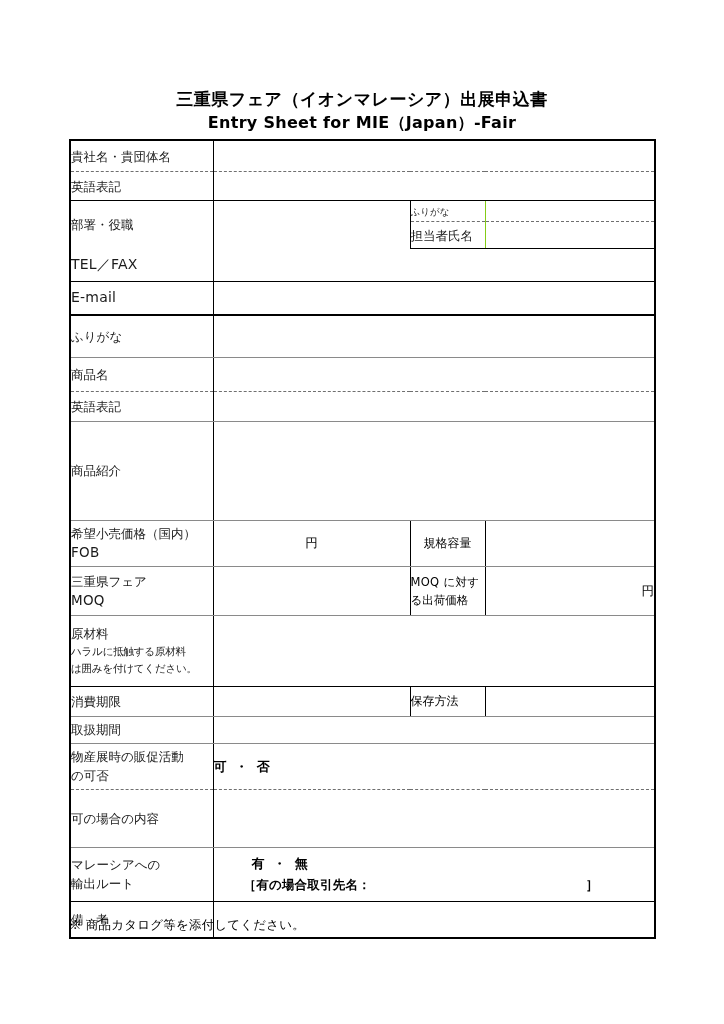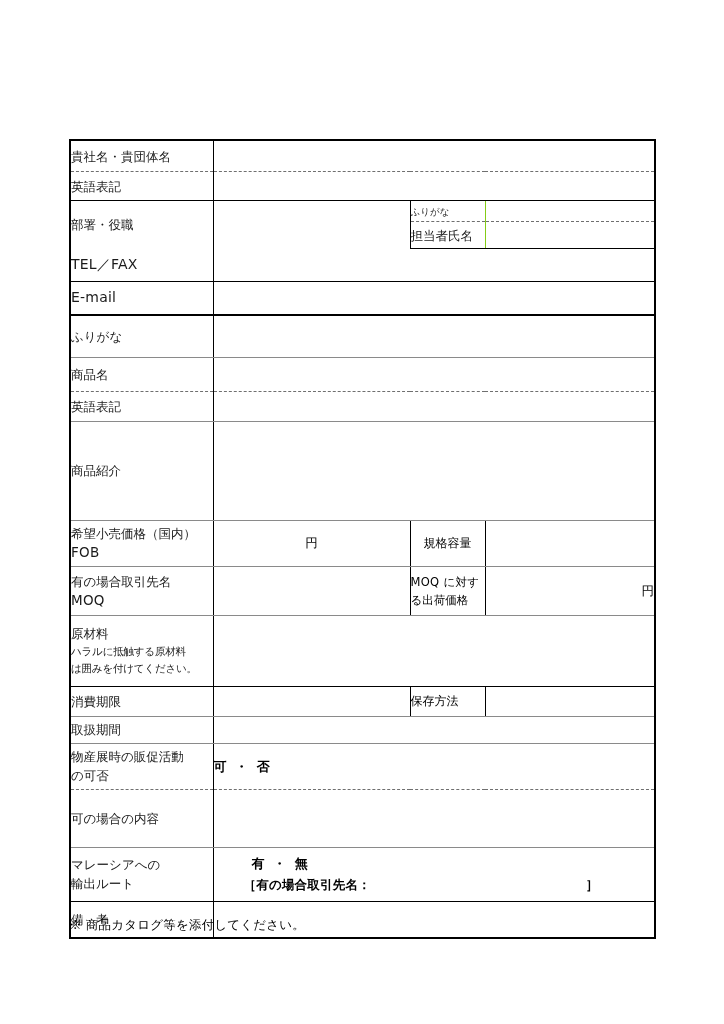--- a/index.html
+++ b/index.html
@@ -163,20 +163,24 @@
     font-size: 12.5px;
     line-height: 20px;
     letter-spacing: 0.2px;
   }
 </style>
 </head>
 <body>
 
 <div class="page">
 
+  <div class="title-block">
+    <div class="title-ja">三重県フェア（イオンマレーシア）出展申込書</div>
+    <div class="title-en">Entry Sheet for MIE（Japan）-Fair</div>
+  </div>
 
   <table class="form-table">
     <colgroup>
       <col style="width:143px">
       <col style="width:197px">
       <col style="width:75px">
       <col style="width:170px">
     </colgroup>
     <tbody>
 
@@ -238,21 +242,21 @@
         </td>
         <td class="val val-center br-med bb-thin">
           <span></span><span>円</span>
         </td>
         <td class="sub-label br-med bb-thin">規格容量</td>
         <td class="val br-thick bb-thin"></td>
       </tr>
 
       <tr>
         <td class="lbl bl-thick br-med bb-thin" style="height:48px">
-          <span class="line2">有の場合取引先名</span>
+          <span class="line2">三重県フェア</span>
           <span class="line2 mono-sans">MOQ</span>
         </td>
         <td class="val br-med bb-thin"></td>
         <td class="sub-label-l br-med bb-thin">
           <span class="line2 mono-sans" style="font-size:11.5px">MOQ に対す</span>
           <span class="line2" style="font-size:11.5px">る出荷価格</span>
         </td>
         <td class="val val-right-pad br-thick bb-thin">
           <span></span><span>円</span>
         </td>

